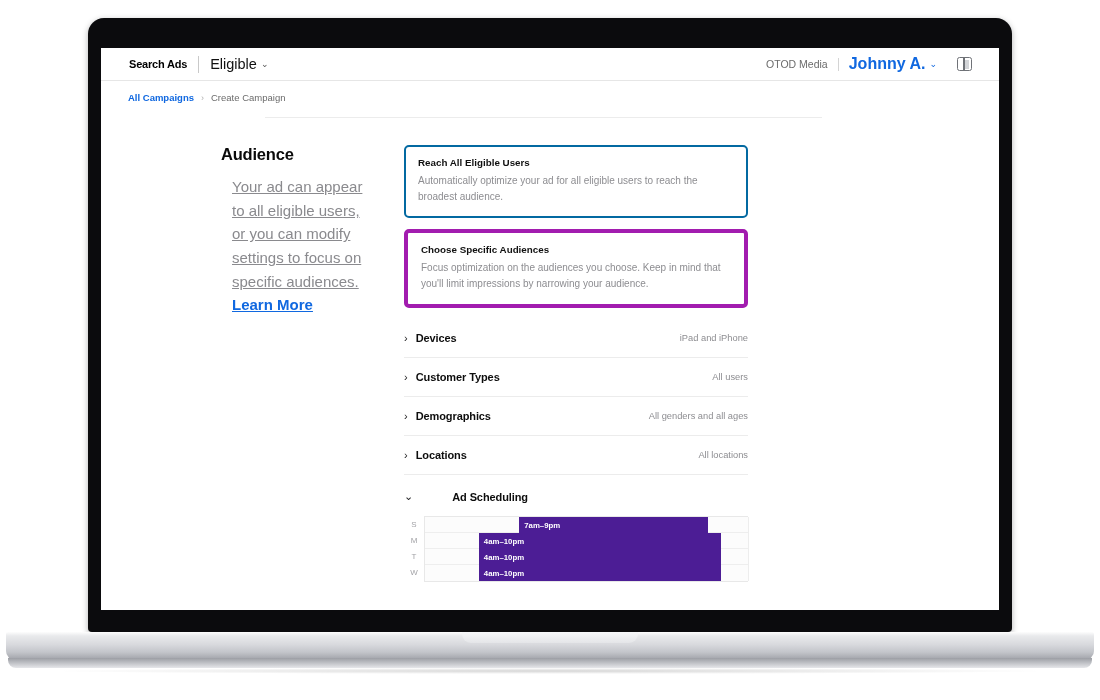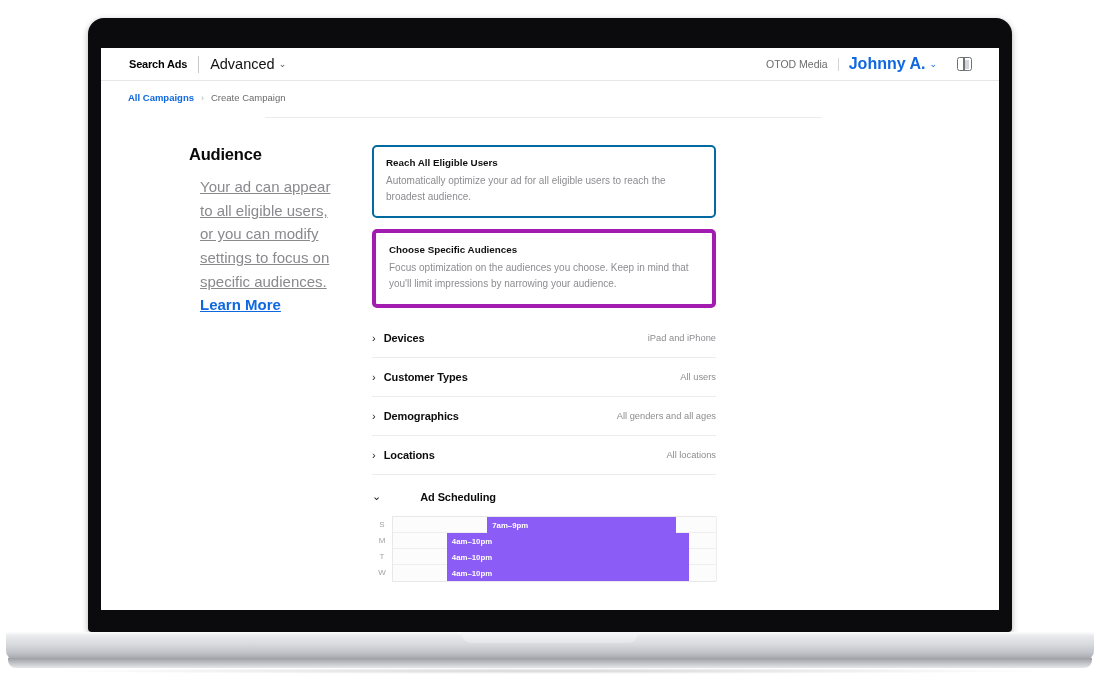--- a/index.html
+++ b/index.html
@@ -120,21 +120,21 @@
   #breadcrumb-all-campaigns { color: #1068e0; font-weight: 600; }
   .crumb-sep { color: #b0b0b0; margin: 0 7px; font-size: 9px; }
   #breadcrumb-current { color: #6b6b6b; }
 
   
   #page-body { position: relative; padding-top: 14px; }
   #content-divider {
     margin-left: 164px; width: 557px; height: 1px; background: #ececec;
   }
   #content-row {
-    display: flex; padding-left: 88px; padding-top: 27px;
+    display: flex; padding-left: 120px; padding-top: 27px;
   }
 
   
   #intro-col { width: 183px; padding-right: 24px; }
   #page-title {
     font-size: 16.5px; font-weight: 700; color: #0a0a0a;
     margin: 0 0 11px 0; letter-spacing: -0.2px;
   }
   #intro-desc {
     font-size: 15px; line-height: 1.58; color: #8a8a8e; margin: 11px; text-decoration: underline;
@@ -205,21 +205,21 @@
     flex: 1; position: relative;
     border: 1px solid #e8e8e8; border-right: none;
   }
   .schedule-row {
     position: relative; height: 16px;
     border-bottom: 1px solid #eeeeee; background: #fcfcfc;
   }
   .schedule-row:last-child { border-bottom: none; }
   .schedule-bar {
     position: absolute; top: 0; height: 16px;
-    background: #8b5cf6; display: flex; align-items: center;
+    background: #4c1d95; display: flex; align-items: center;
   }
   .schedule-bar-label {
     font-size: 7.8px; color: #ffffff; font-weight: 600;
     padding-left: 5px; white-space: nowrap;
   }
   .gridline {
     position: absolute; top: 0; bottom: 0; width: 1px;
     background: #ededed;
   }
 </style>
@@ -230,21 +230,21 @@
 
   <div id="laptop-screen-bezel"></div>
 
   <div id="laptop-screen-inner">
 
     <div id="app-header">
       <div id="brand-lockup">
         <span class="apple-glyph"></span>
         <span id="brand-name">Search Ads</span>
         <span id="brand-divider"></span>
-        <span id="brand-tier">Advanced</span>
+        <span id="brand-tier">Eligible</span>
         <span class="caret">⌄</span>
       </div>
       <div id="header-right">
         <span id="org-name">OTOD Media</span>
         <span id="header-divider"></span>
         <span id="account-name">Johnny A.</span>
         <span class="caret" style="color:#1068e0">⌄</span>
         <span id="panel-toggle-icon"></span>
       </div>
     </div>

